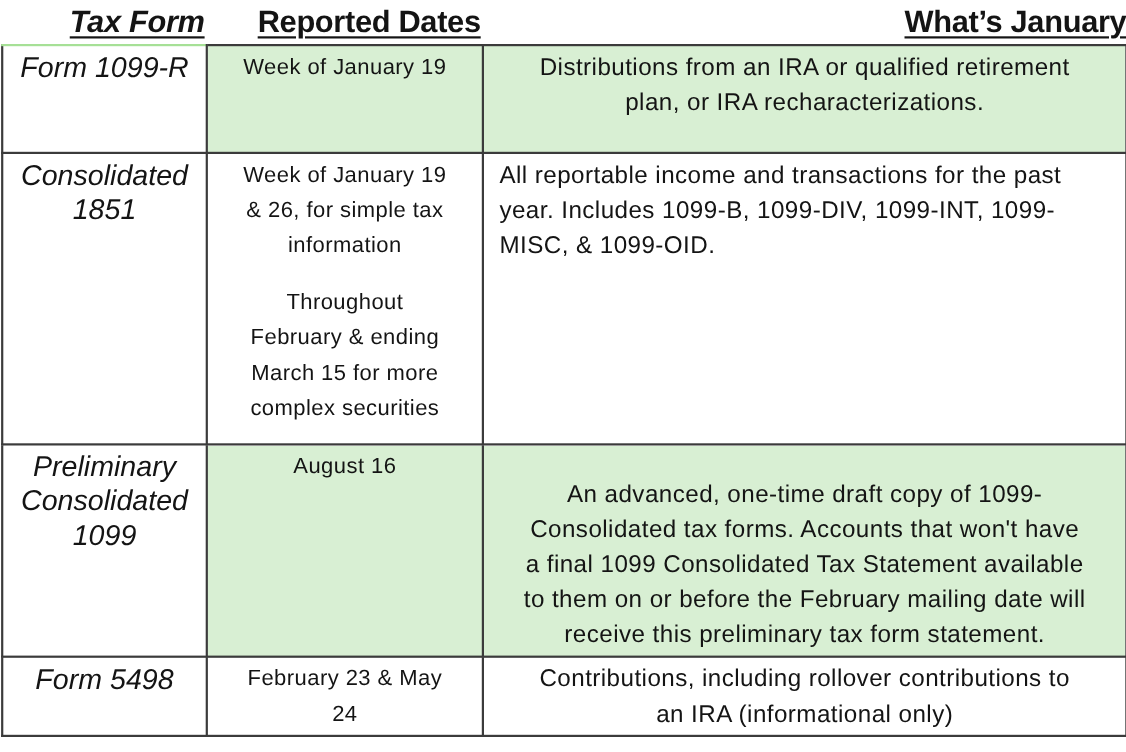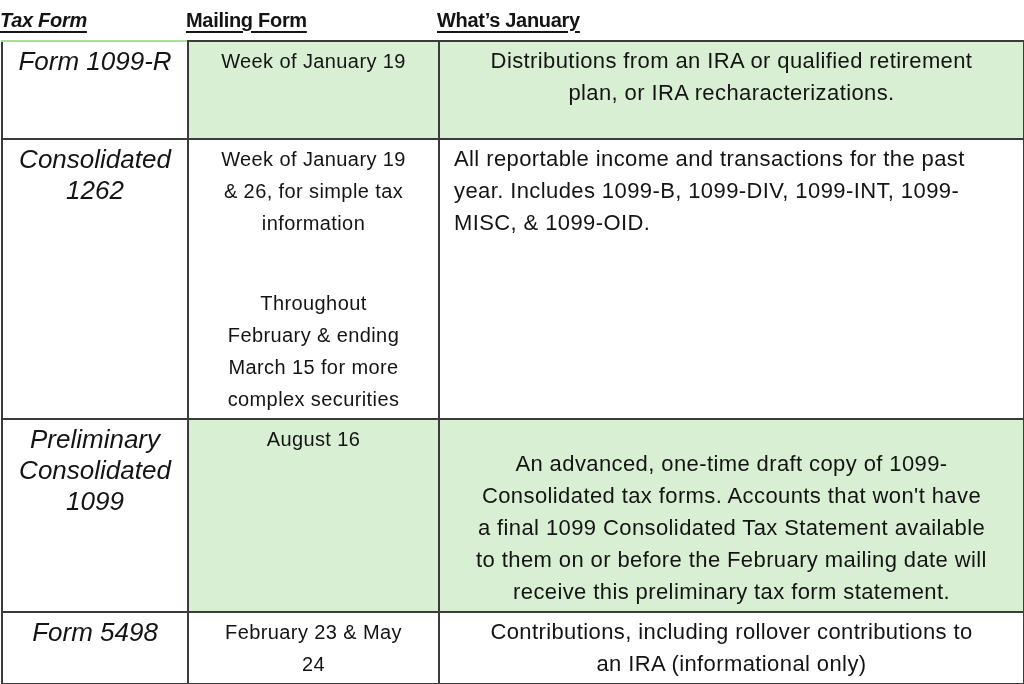--- a/index.html
+++ b/index.html
@@ -12,28 +12,29 @@
     color: #141414;
   }
   
   .header-band {
     display: grid;
     grid-template-columns: 186px 251px 587px;
     height: 40px;
     align-items: center;
   }
   .header-label {
-    text-align: left;
+    text-align: right;
     font-weight: bold;
-    font-size: 20px;
+    font-size: 28px;
     letter-spacing: -0.3px;
     text-decoration: underline;
     text-decoration-thickness: 2px;
     text-underline-offset: 4px;
     white-space: nowrap;
+    margin-left: 20px;
   }
   .header-label.italic { font-style: italic; }
   
   table.tax-table {
     border-collapse: collapse;
     table-layout: fixed;
     width: 1022px;
     margin-left: 1px;
   }
   td {
@@ -64,28 +65,28 @@
   }
   td.c3 {
     text-align: center;
     font-size: 22px;
     line-height: 32px;
     letter-spacing: 0.4px;
     padding: 3px 14px;
   }
   td.c3.left { text-align: left; }
   td.c3.padtop { padding-top: 28px; }
-  .para + .para { margin-top: 48px; }
+  .para + .para { margin-top: 20px; }
 </style>
 </head>
 <body>
 
 <div class="header-band">
   <div class="header-label italic">Tax Form</div>
-  <div class="header-label">Mailing Form</div>
+  <div class="header-label">Reported Dates</div>
   <div class="header-label">What’s January</div>
 </div>
 
 <table class="tax-table">
   <colgroup>
     <col style="width:186px">
     <col style="width:251px">
     <col style="width:585px">
   </colgroup>
 
@@ -94,21 +95,21 @@
     <td class="c1">Form 1099-R</td>
     <td class="c2 green">
       <div class="para">Week of January 19</div>
     </td>
     <td class="c3 green">
       <div class="lines">Distributions from an IRA or qualified retirement<br>plan, or IRA recharacterizations.</div>
     </td>
   </tr>
 
   <tr class="r1">
-    <td class="c1">Consolidated 1262</td>
+    <td class="c1">Consolidated 1851</td>
     <td class="c2">
       <div class="para">Week of January 19<br>&amp; 26, for simple tax<br>information</div>
       <div class="para">Throughout<br>February &amp; ending<br>March 15 for more<br>complex securities</div>
     </td>
     <td class="c3 left">
       <div class="lines">All reportable income and transactions for the past<br>year. Includes 1099-B, 1099-DIV, 1099-INT, 1099-<br>MISC, &amp; 1099-OID.</div>
     </td>
   </tr>
 
   <tr class="r2">

